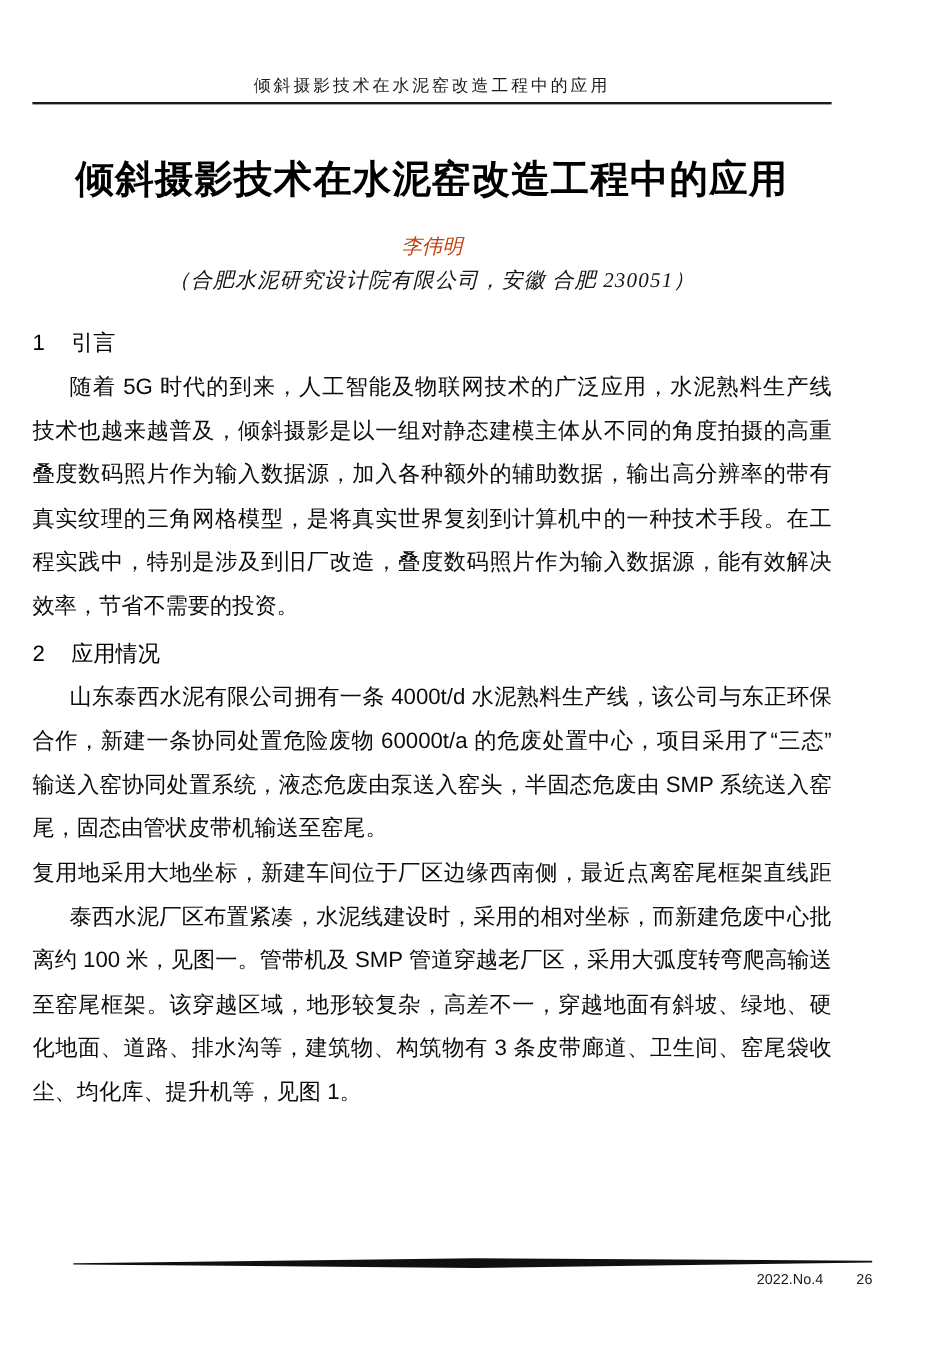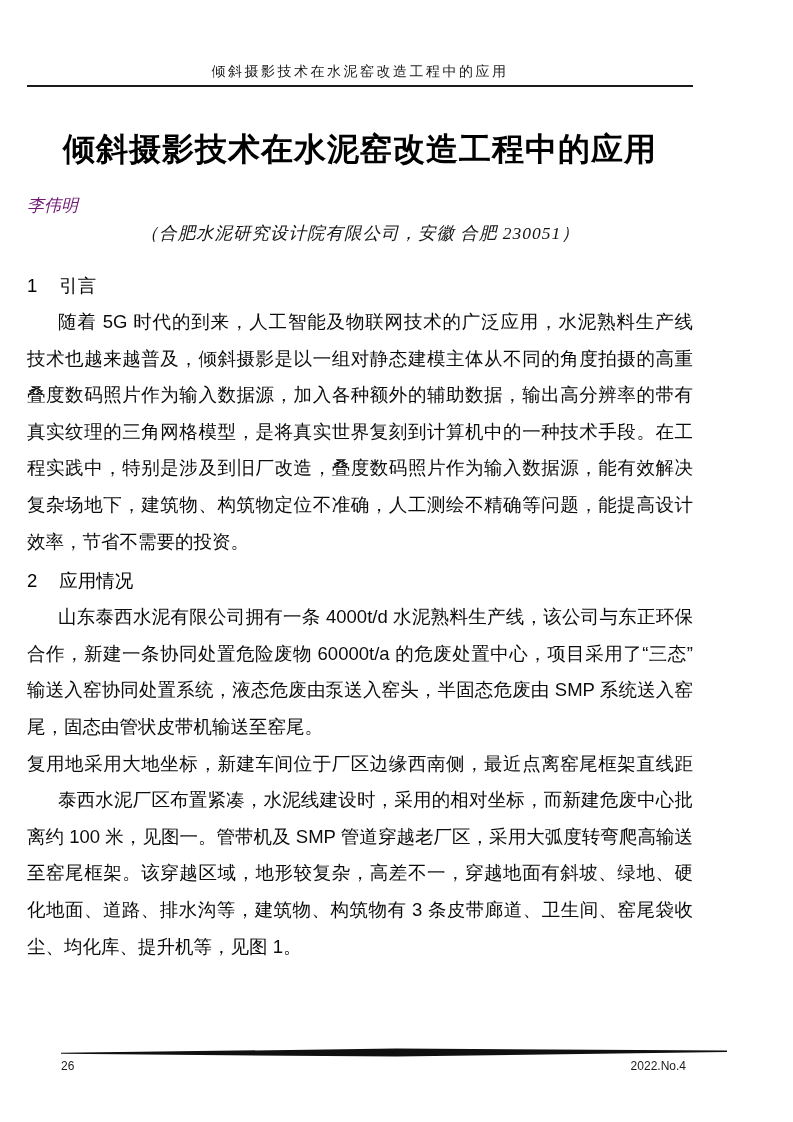--- a/index.html
+++ b/index.html
@@ -34,25 +34,26 @@
     margin-top: 42px;
     text-align: center;
     font-size: 32px;
     font-weight: bold;
     letter-spacing: 1px;
     line-height: 40px;
     color: #000;
   }
   .author {
     margin-top: 26px;
+    text-align: center;
     font-size: 17px;
     line-height: 21px;
     font-family: "Liberation Serif", "DejaVu Serif", serif;
     font-style: italic;
-    color: #701a75;
+    color: #c2410c;
   }
   .affiliation {
     margin-top: 5px;
     text-align: center;
     font-size: 17.5px;
     line-height: 24px;
     font-family: "Liberation Serif", "DejaVu Serif", serif;
     font-style: italic;
     letter-spacing: 1px;
     color: #141414;
@@ -100,21 +101,21 @@
     position: relative;
     margin-top: 1px;
     height: 16px;
     font-size: 12px;
     line-height: 15px;
     color: #1a1a1a;
   }
   .page-number {
     position: absolute;
     left: 0; right: 0;
-    text-align: left;
+    text-align: right;
   }
   .issue-label {
     position: absolute;
     right: 41px;
     top: 0;
   }
 </style>
 </head>
 <body>
 
@@ -133,21 +134,20 @@
     <div class="section-heading">
       <span class="num">1</span><span class="txt">引言</span>
     </div>
 
     <div class="paragraph">
       <div class="line j indent">随着 5G 时代的到来，人工智能及物联网技术的广泛应用，水泥熟料生产线</div>
       <div class="line j">技术也越来越普及，倾斜摄影是以一组对静态建模主体从不同的角度拍摄的高重</div>
       <div class="line j">叠度数码照片作为输入数据源，加入各种额外的辅助数据，输出高分辨率的带有</div>
       <div class="line j">真实纹理的三角网格模型，是将真实世界复刻到计算机中的一种技术手段。在工</div>
       <div class="line j">程实践中，特别是涉及到旧厂改造，叠度数码照片作为输入数据源，能有效解决</div>
-      <div class="line j">复杂场地下，建筑物、构筑物定位不准确，人工测绘不精确等问题，能提高设计</div>
       <div class="line">效率，节省不需要的投资。</div>
     </div>
 
     <div class="section-heading h2">
       <span class="num">2</span><span class="txt">应用情况</span>
     </div>
 
     <div class="paragraph">
       <div class="line j indent">山东泰西水泥有限公司拥有一条 4000t/d 水泥熟料生产线，该公司与东正环保</div>
       <div class="line j">合作，新建一条协同处置危险废物 60000t/a 的危废处置中心，项目采用了“三态”</div>

